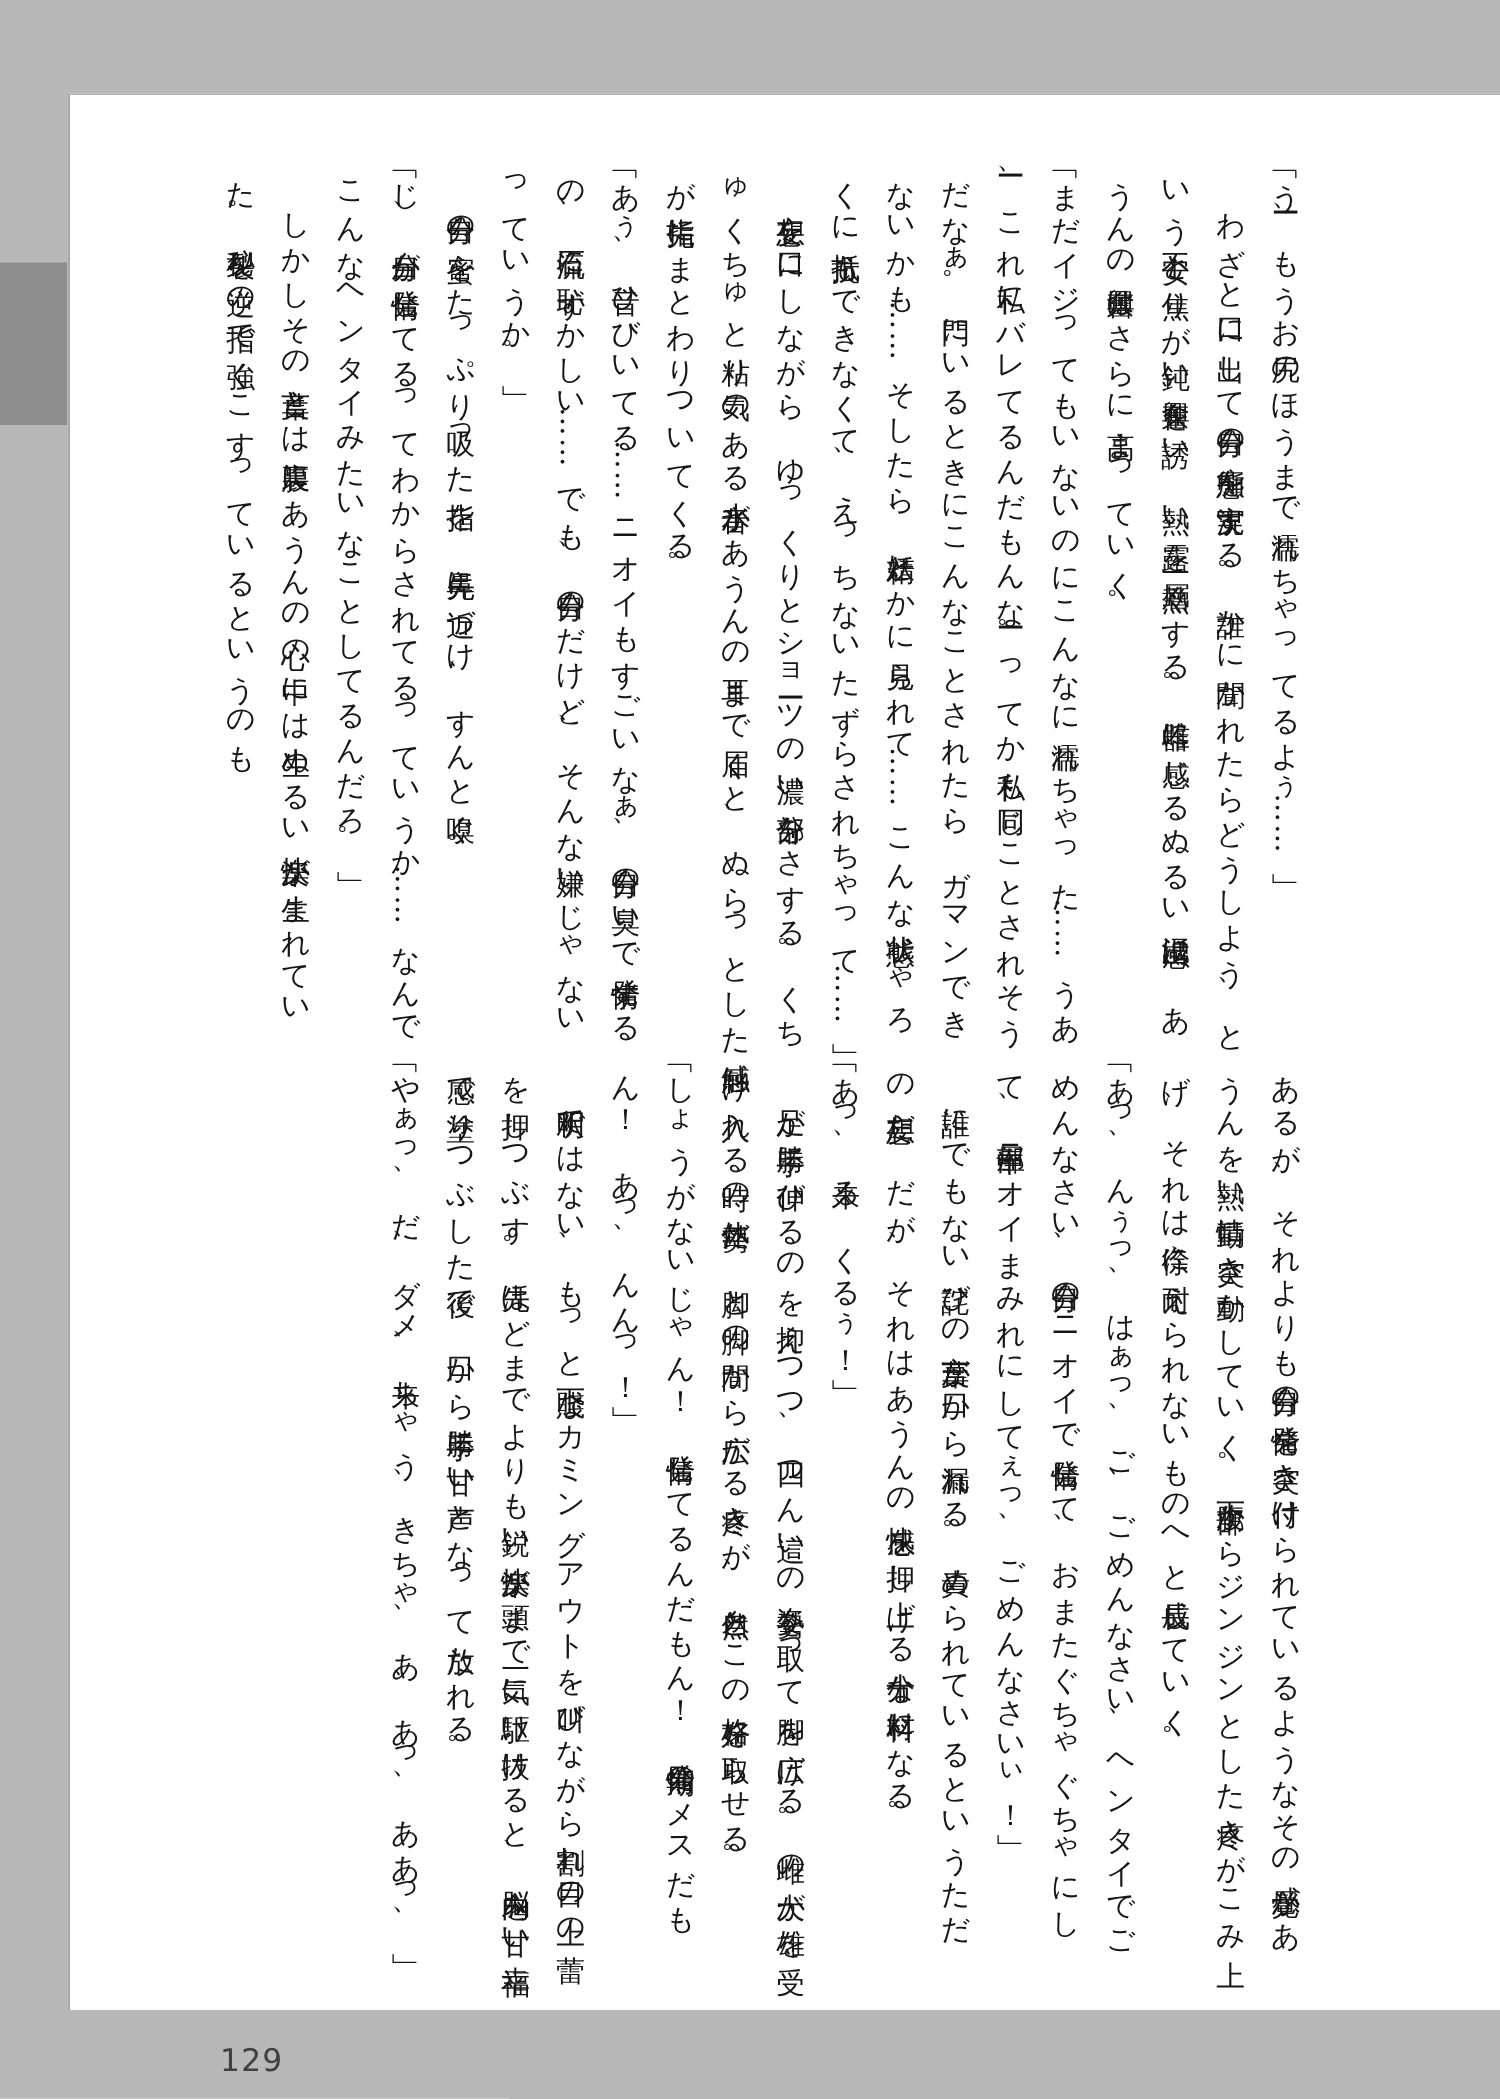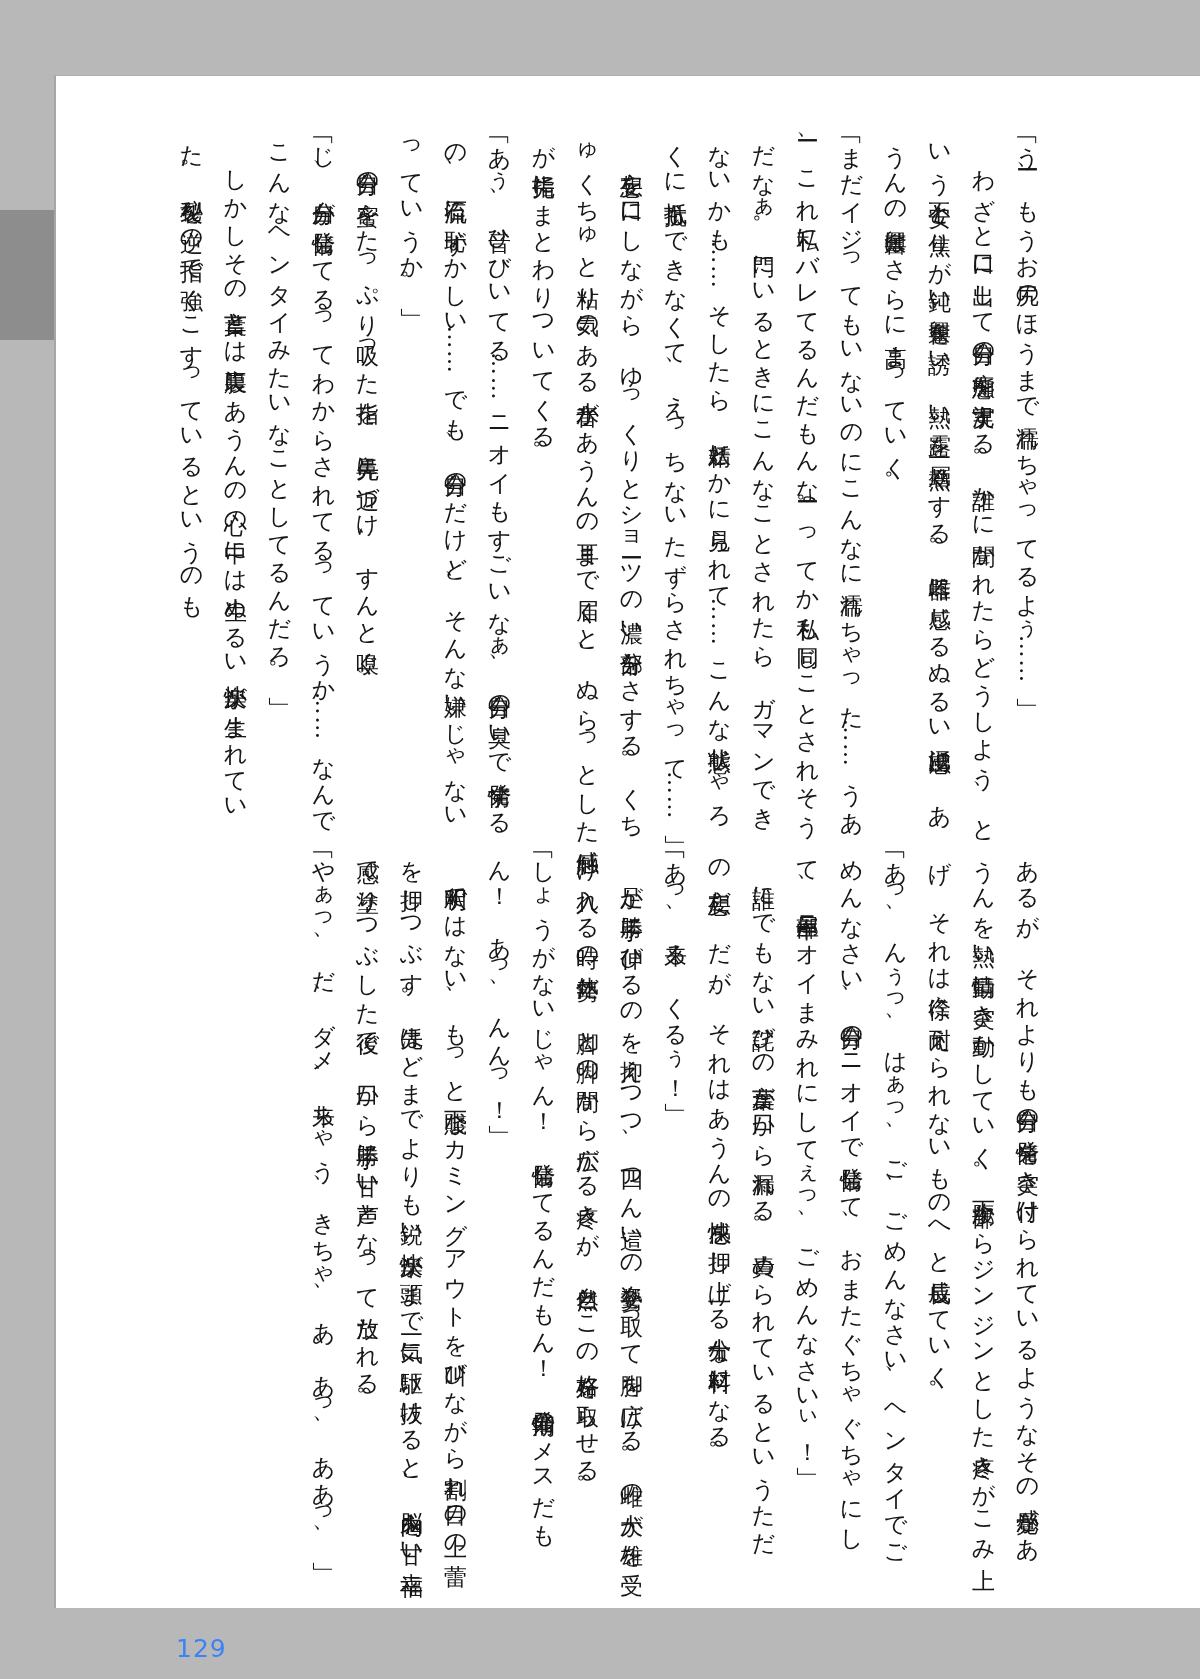--- a/index.html
+++ b/index.html
@@ -53,21 +53,21 @@
   }
   .tier p.indent {
     text-indent: 25px;
   }
   .page-number {
     position: absolute;
     left: 120px;
     top: 1558px;
     font-family: "DejaVu Sans", "Liberation Sans", sans-serif;
     font-size: 25px;
-    color: #3b82f6;
+    color: #404040;
     letter-spacing: 1px;
   }
 </style>
 </head>
 <body>
 
 <div class="binding-block"></div>
 
 <div class="scan-page">
 

